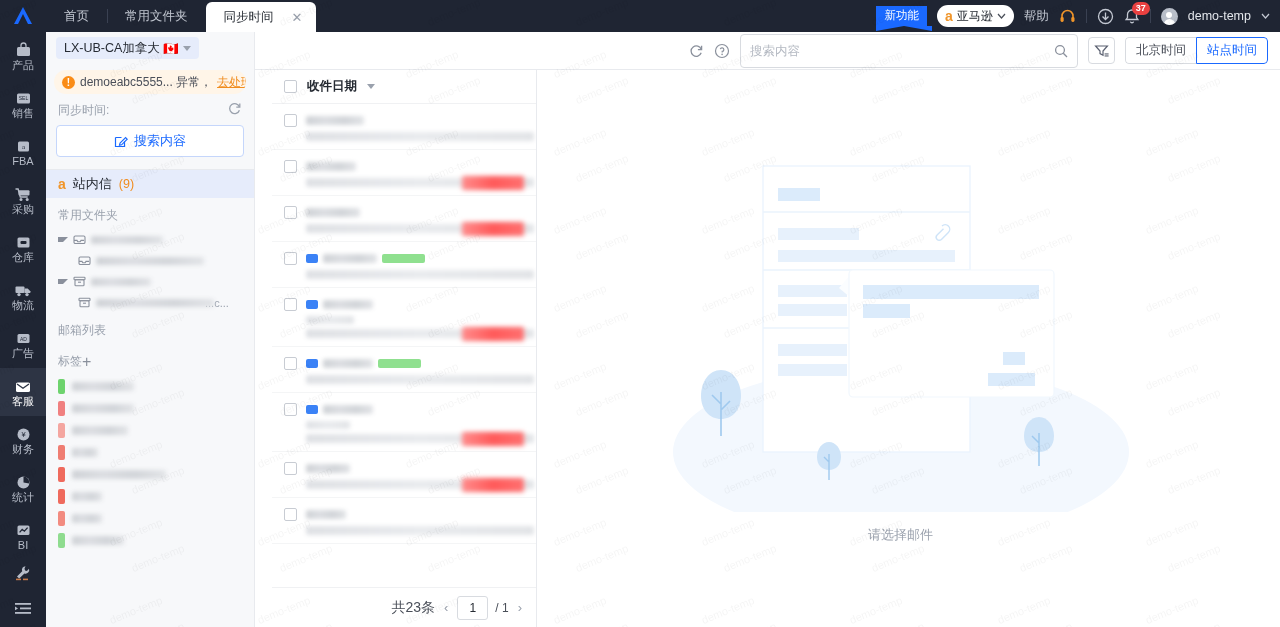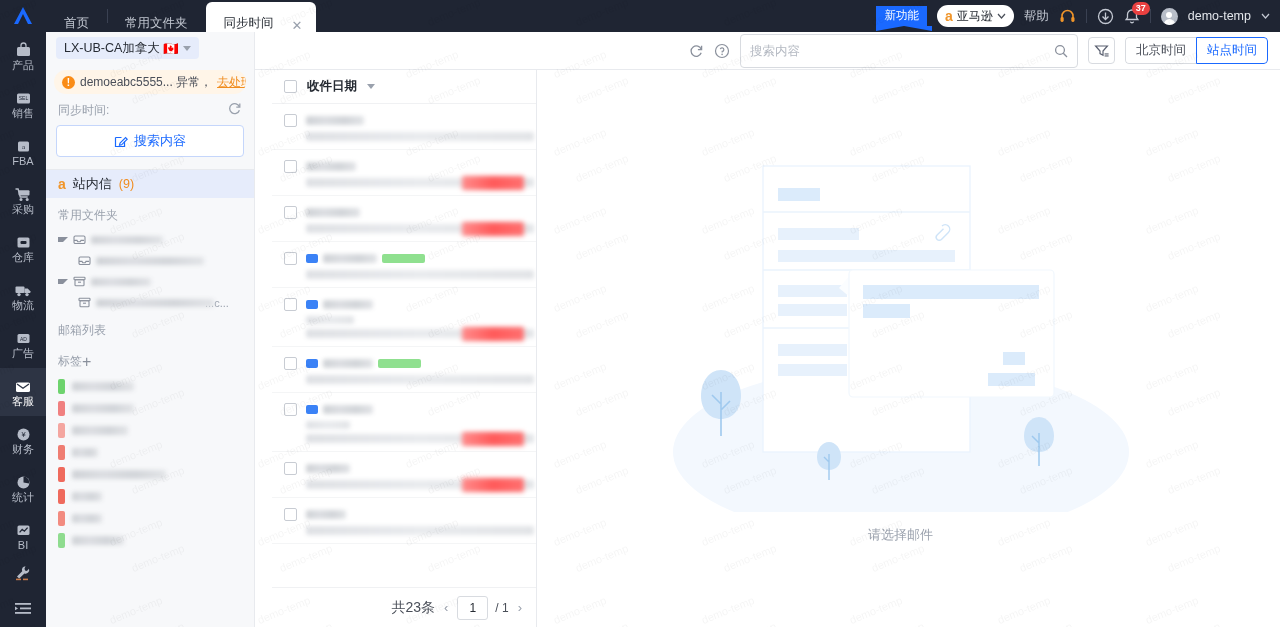--- a/index.html
+++ b/index.html
@@ -25,21 +25,21 @@
   .topbar {
     position: absolute; top: 0; left: 0; width: 1280px; height: 32px;
     background: #1f2533; display: flex; align-items: flex-end; z-index: 30;
   }
   .logo-box {
     width: 46px; height: 32px; display: flex; align-items: center;
     justify-content: center;
   }
   .tabs { display: flex; align-items: flex-end; height: 32px; }
   .tab {
-    height: 32px; display: flex; align-items: flex-end; padding: 0 18px;
+    height: 32px; display: flex; align-items: center; padding: 0 18px;
     color: #c3c8d2; font-size: 12.5px; cursor: pointer; position: relative;
   }
   .tab.sep::before {
     content: ""; position: absolute; left: 0; top: 9px; height: 14px;
     width: 1px; background: #3a4152;
   }
   .tab.active {
     background: #fff; color: #262b33; border-radius: 6px 6px 0 0;
     height: 30px; padding: 0 14px 0 18px; gap: 18px; font-weight: 400;
   }

